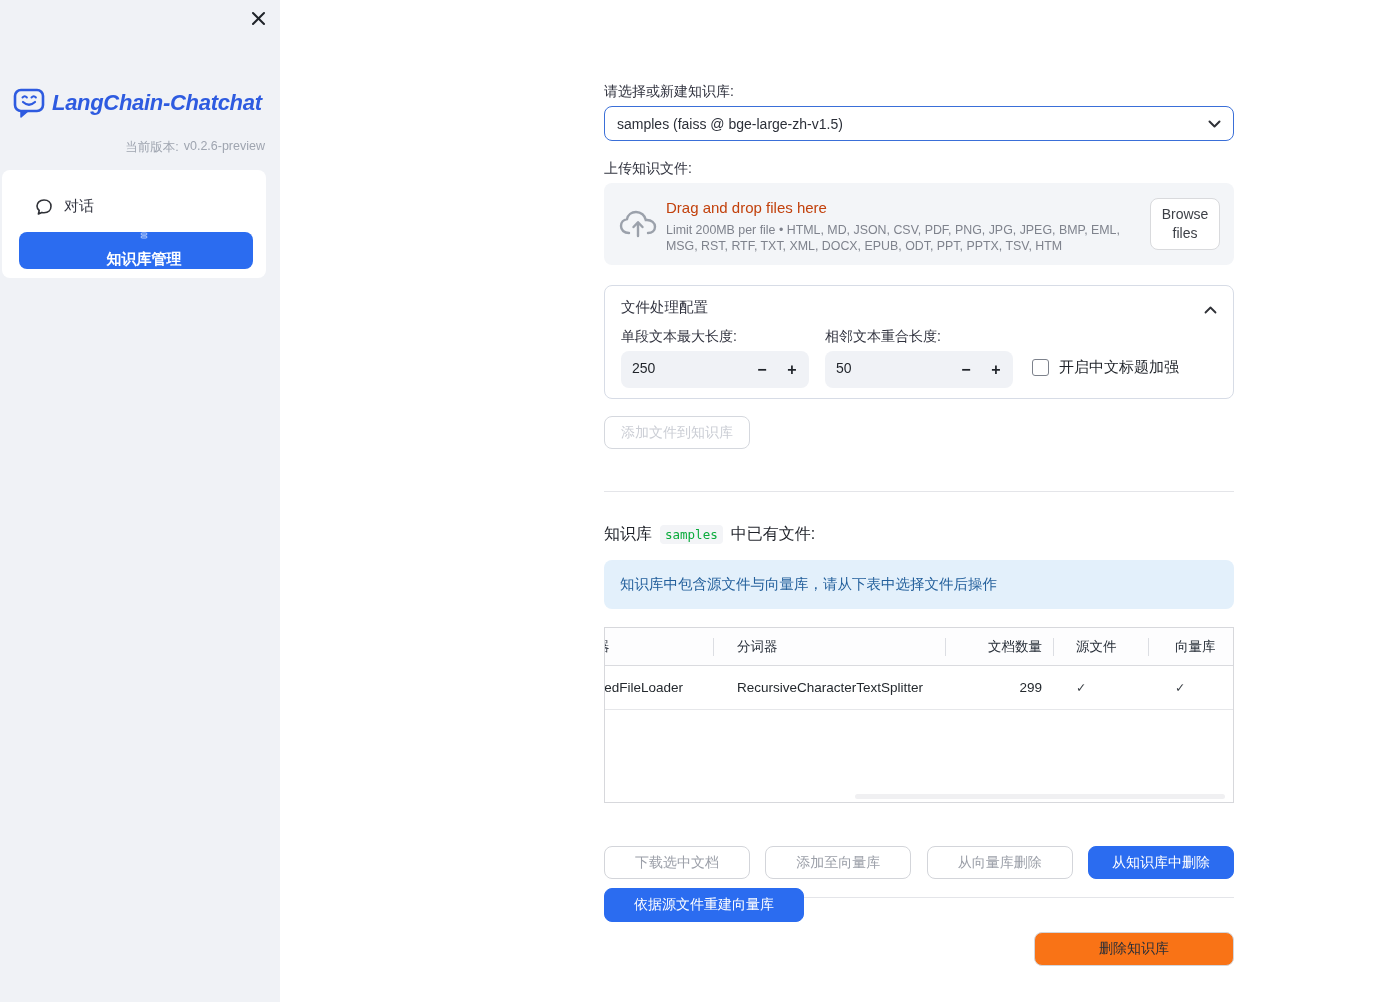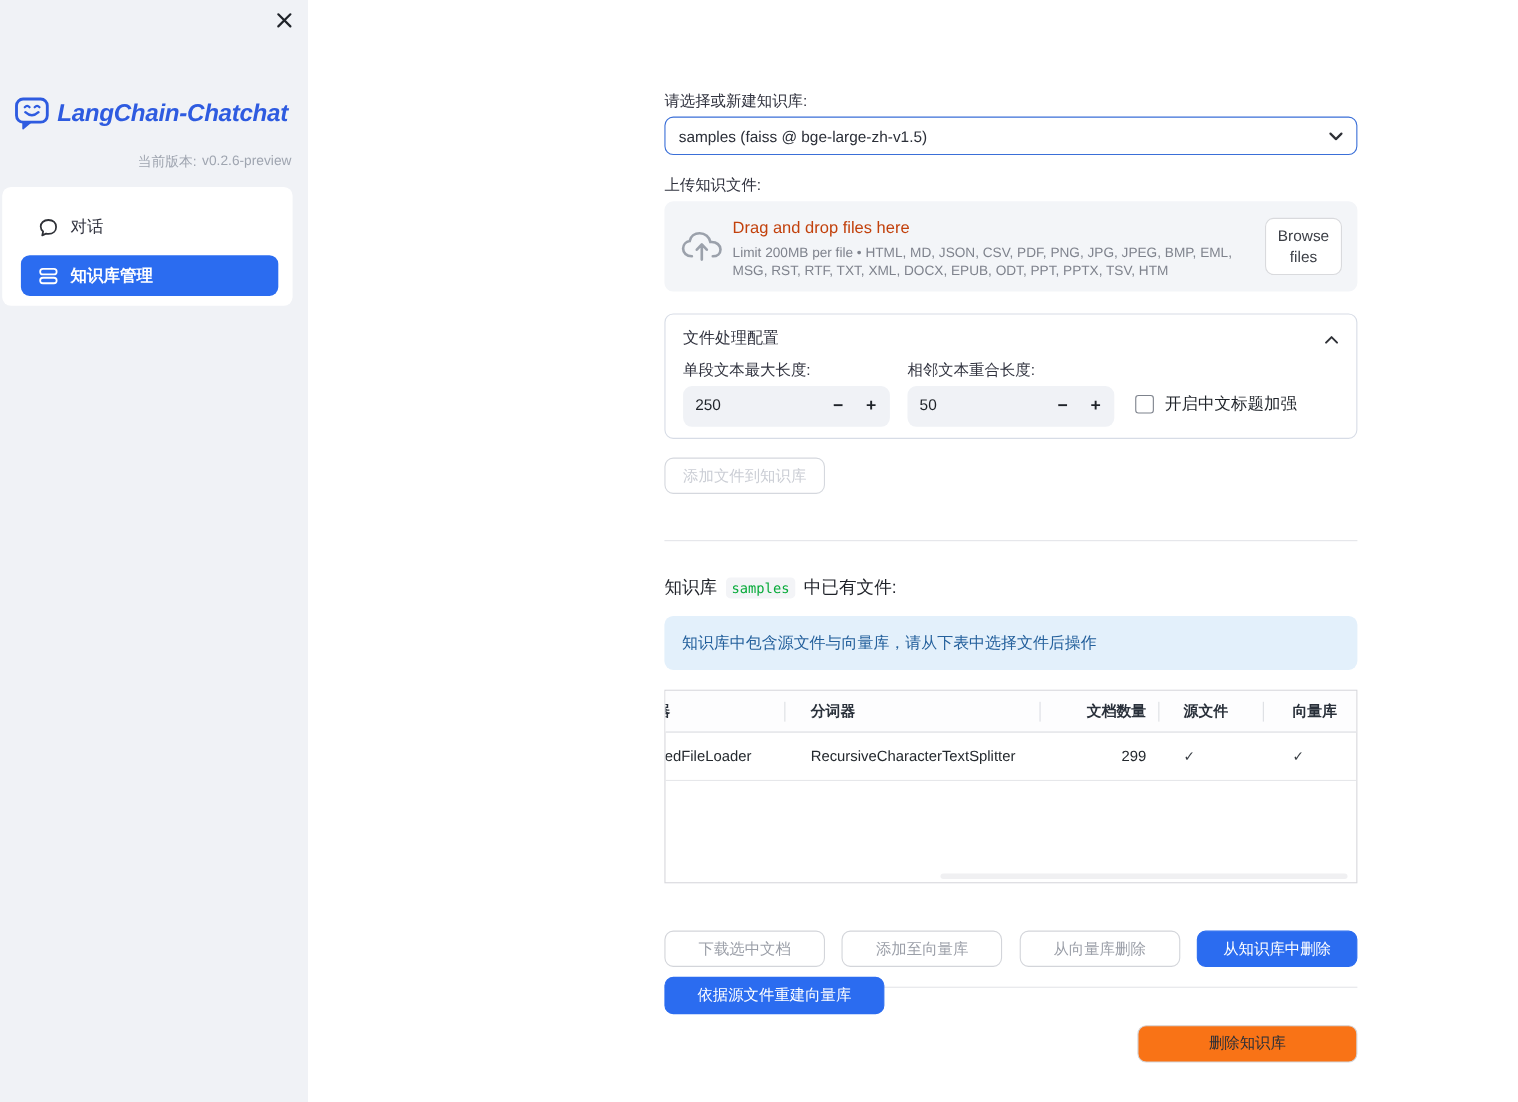--- a/index.html
+++ b/index.html
@@ -14,21 +14,21 @@
   .logo-text { font-size:22px; font-weight:bold; font-style:italic; color:#2e5be0;
     letter-spacing:-0.3px; white-space:nowrap; }
   .version-row { position:absolute; right:15px; top:139px; font-size:12.5px; color:#9fa5b0;
     display:flex; gap:5px; white-space:nowrap; }
   .menu-card { position:absolute; left:2px; top:170px; width:264px; height:108px;
     background:#ffffff; border-radius:8px; }
   .menu-item { position:absolute; left:17px; width:234px; height:37px; display:flex;
     align-items:center; gap:11px; padding-left:16px; border-radius:8px; cursor:pointer;
     font-size:15px; color:#31333f; white-space:nowrap; }
   .menu-item.chat { top:18px; }
-  .menu-item.kb { top:62px; background:#2b6cf0; color:#ffffff; font-weight:bold; }
+  .menu-item.kb { top:62px; background:#2b6cf0; color:#ffffff; font-weight:bold;flex-direction:column; }
 
   
   .main { position:absolute; left:604px; top:0; width:630px; height:1002px; }
   .field-label { position:absolute; left:0; font-size:14px; color:#31333f; white-space:nowrap; }
 
   .selectbox { position:absolute; left:0; top:106px; width:630px; height:35px; background:#fff;
     border:1.4px solid #3a6fd8; border-radius:8px; display:flex; align-items:center;
     padding:0 12px; cursor:pointer; }
   .selectbox .sel-text { font-size:14px; color:#2b2f38; flex:1; white-space:nowrap; }
 
@@ -76,21 +76,21 @@
 
   
   .tbl { position:absolute; left:0; top:627px; width:630px; height:176px; background:#fff;
     border:1px solid #d7d8dc; overflow:hidden; }
   .tbl-inner { position:absolute; left:-71px; top:0; width:699px; }
   .trow { display:flex; }
   .thead { height:38px; background:#fdfdfe; border-bottom:1px solid #dadbdf; }
   .tdata { height:44px; border-bottom:1px solid #e6e7ea; }
   .cell { display:flex; align-items:center; font-size:13.5px; color:#24292e; position:relative;
     white-space:nowrap; overflow:visible; }
-  .thead .cell { font-weight:700; color:#29303a; }
+  .thead .cell { font-weight:400; color:#29303a; }
   .thead .cell:not(:first-child)::before { content:""; position:absolute; left:0; top:10px;
     height:18px; width:1px; background:#dcdee3; }
   .c1 { width:179px; padding-left:8px; }
   .c2 { width:232px; padding-left:24px; }
   .c3 { width:108px; justify-content:flex-end; padding-right:11px; }
   .c4 { width:95px;  padding-left:23px; }
   .c5 { width:85px;  padding-left:27px; }
   .check { font-size:12.5px; color:#3a3f45; }
   .tbl-scrollbar { position:absolute; bottom:3px; left:250px; width:370px; height:5px;
     background:#f0f0f2; border-radius:3px; }

